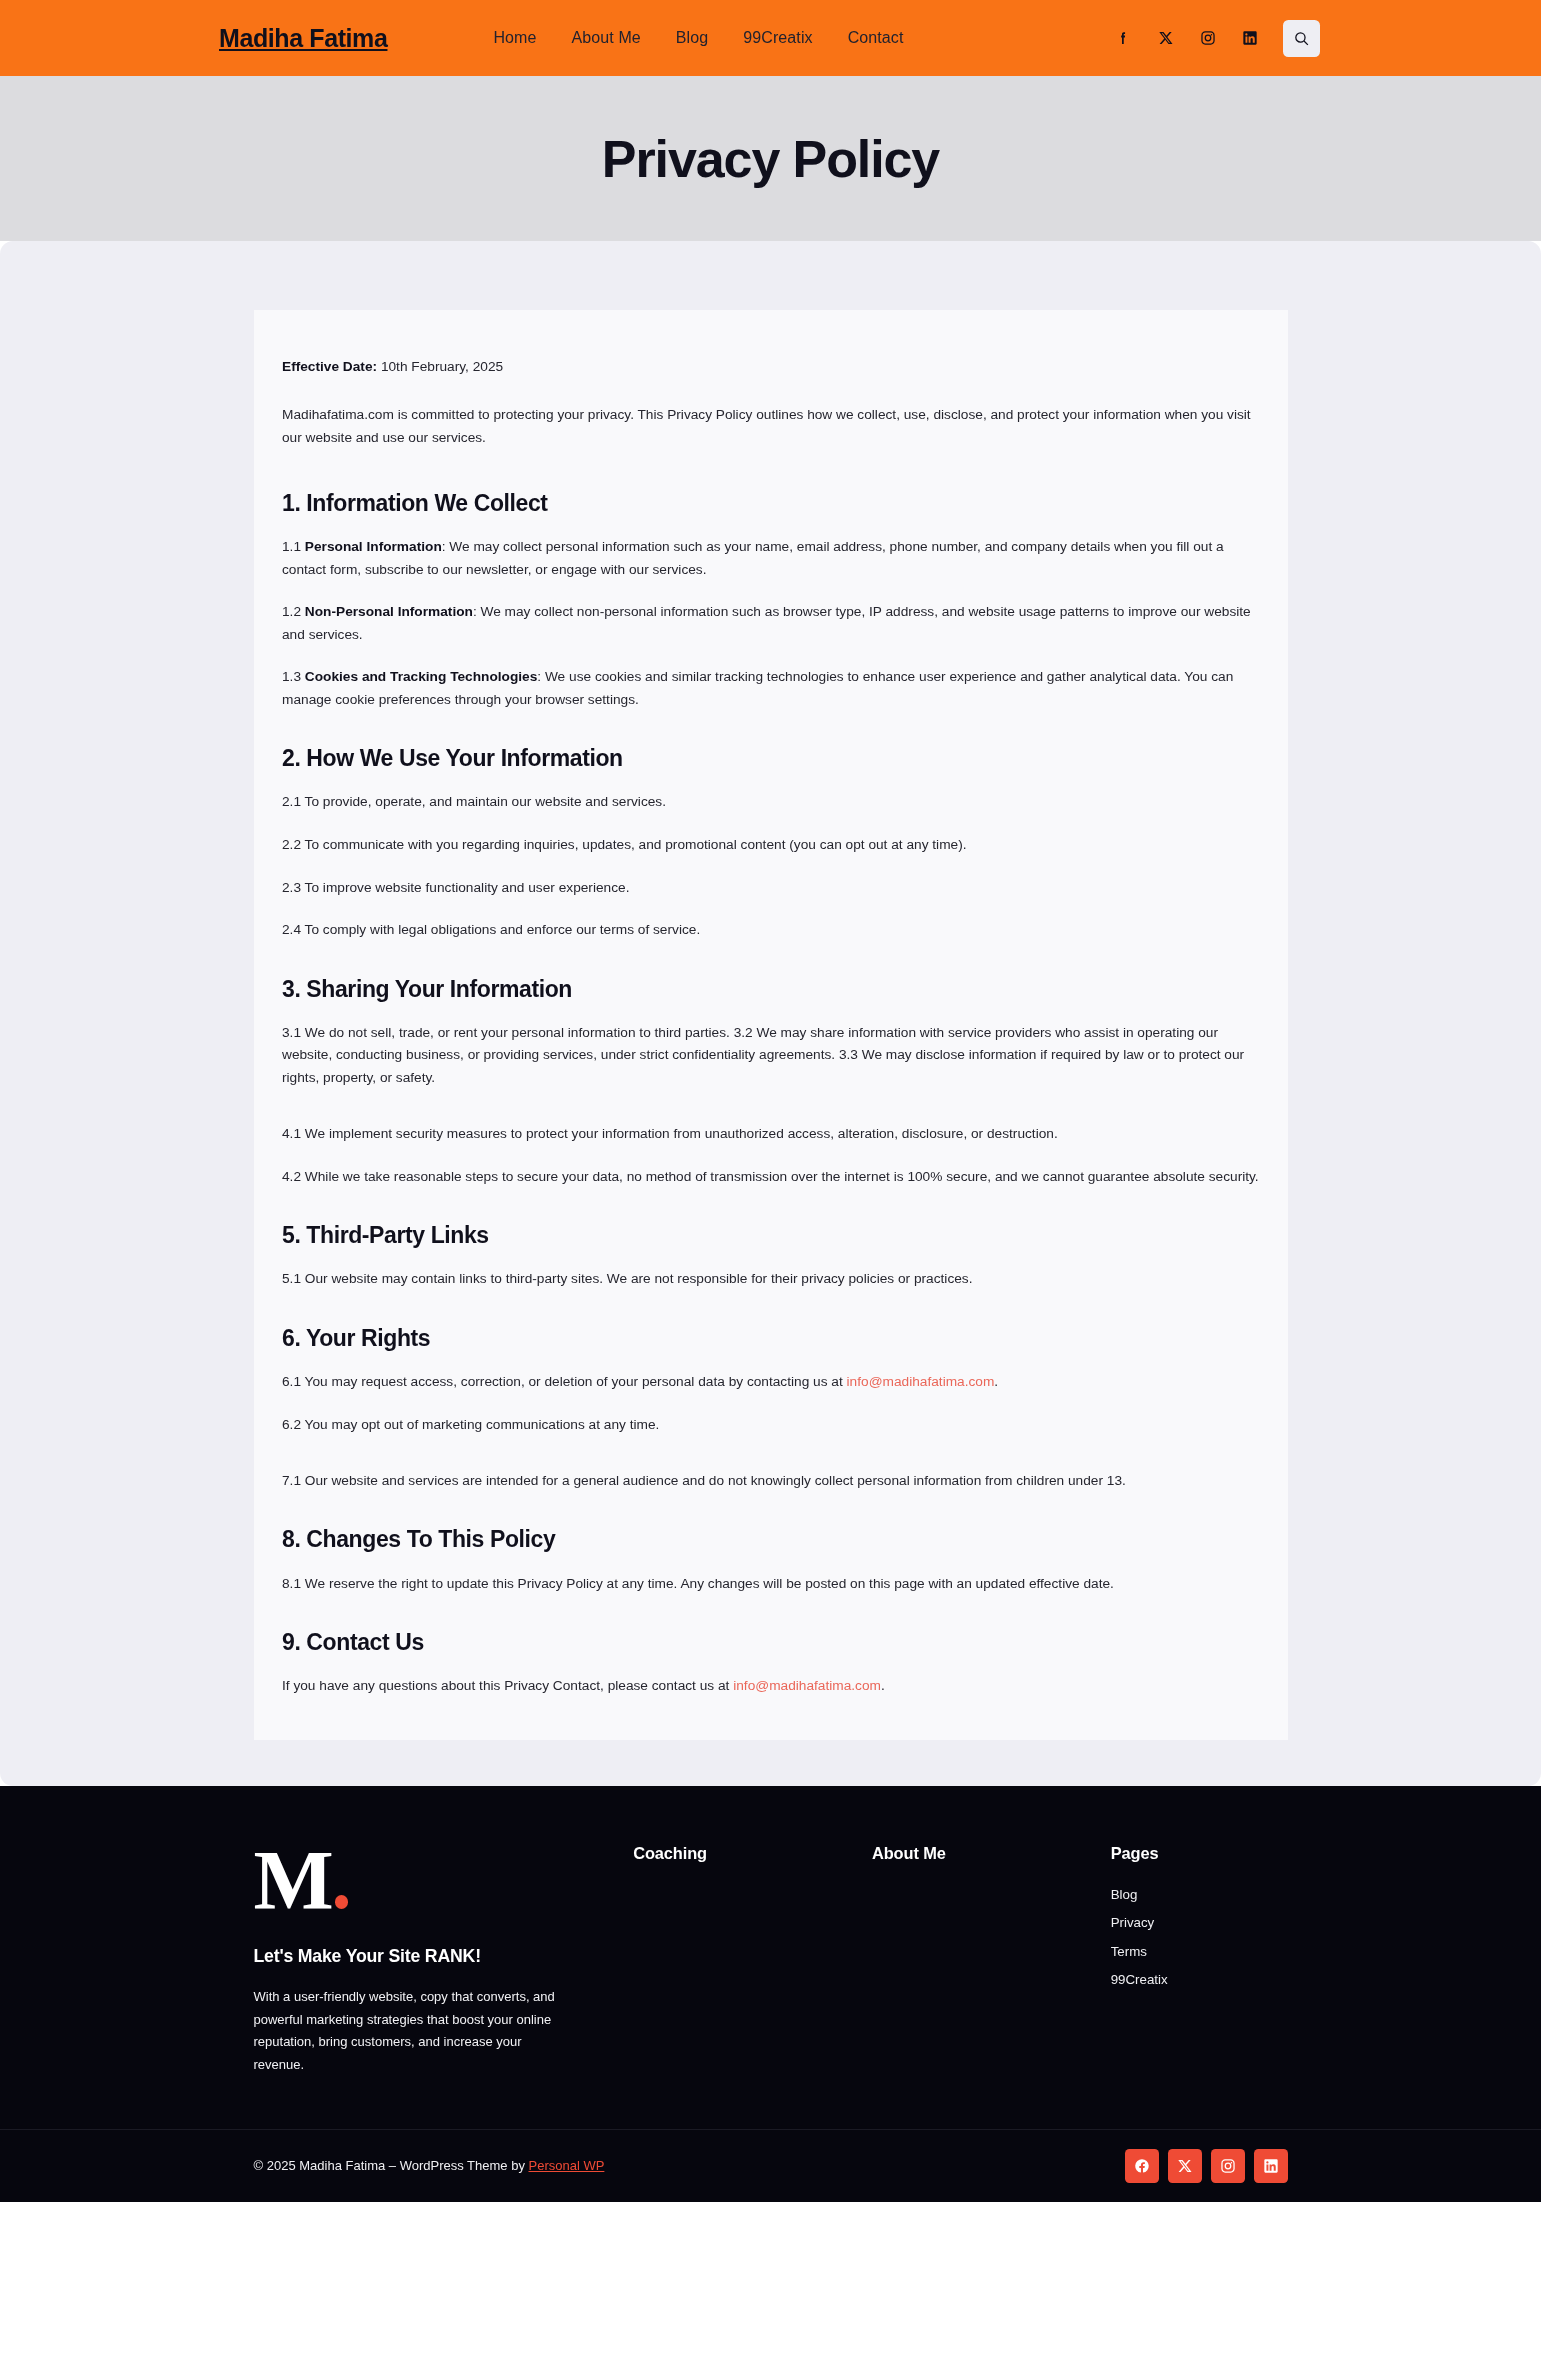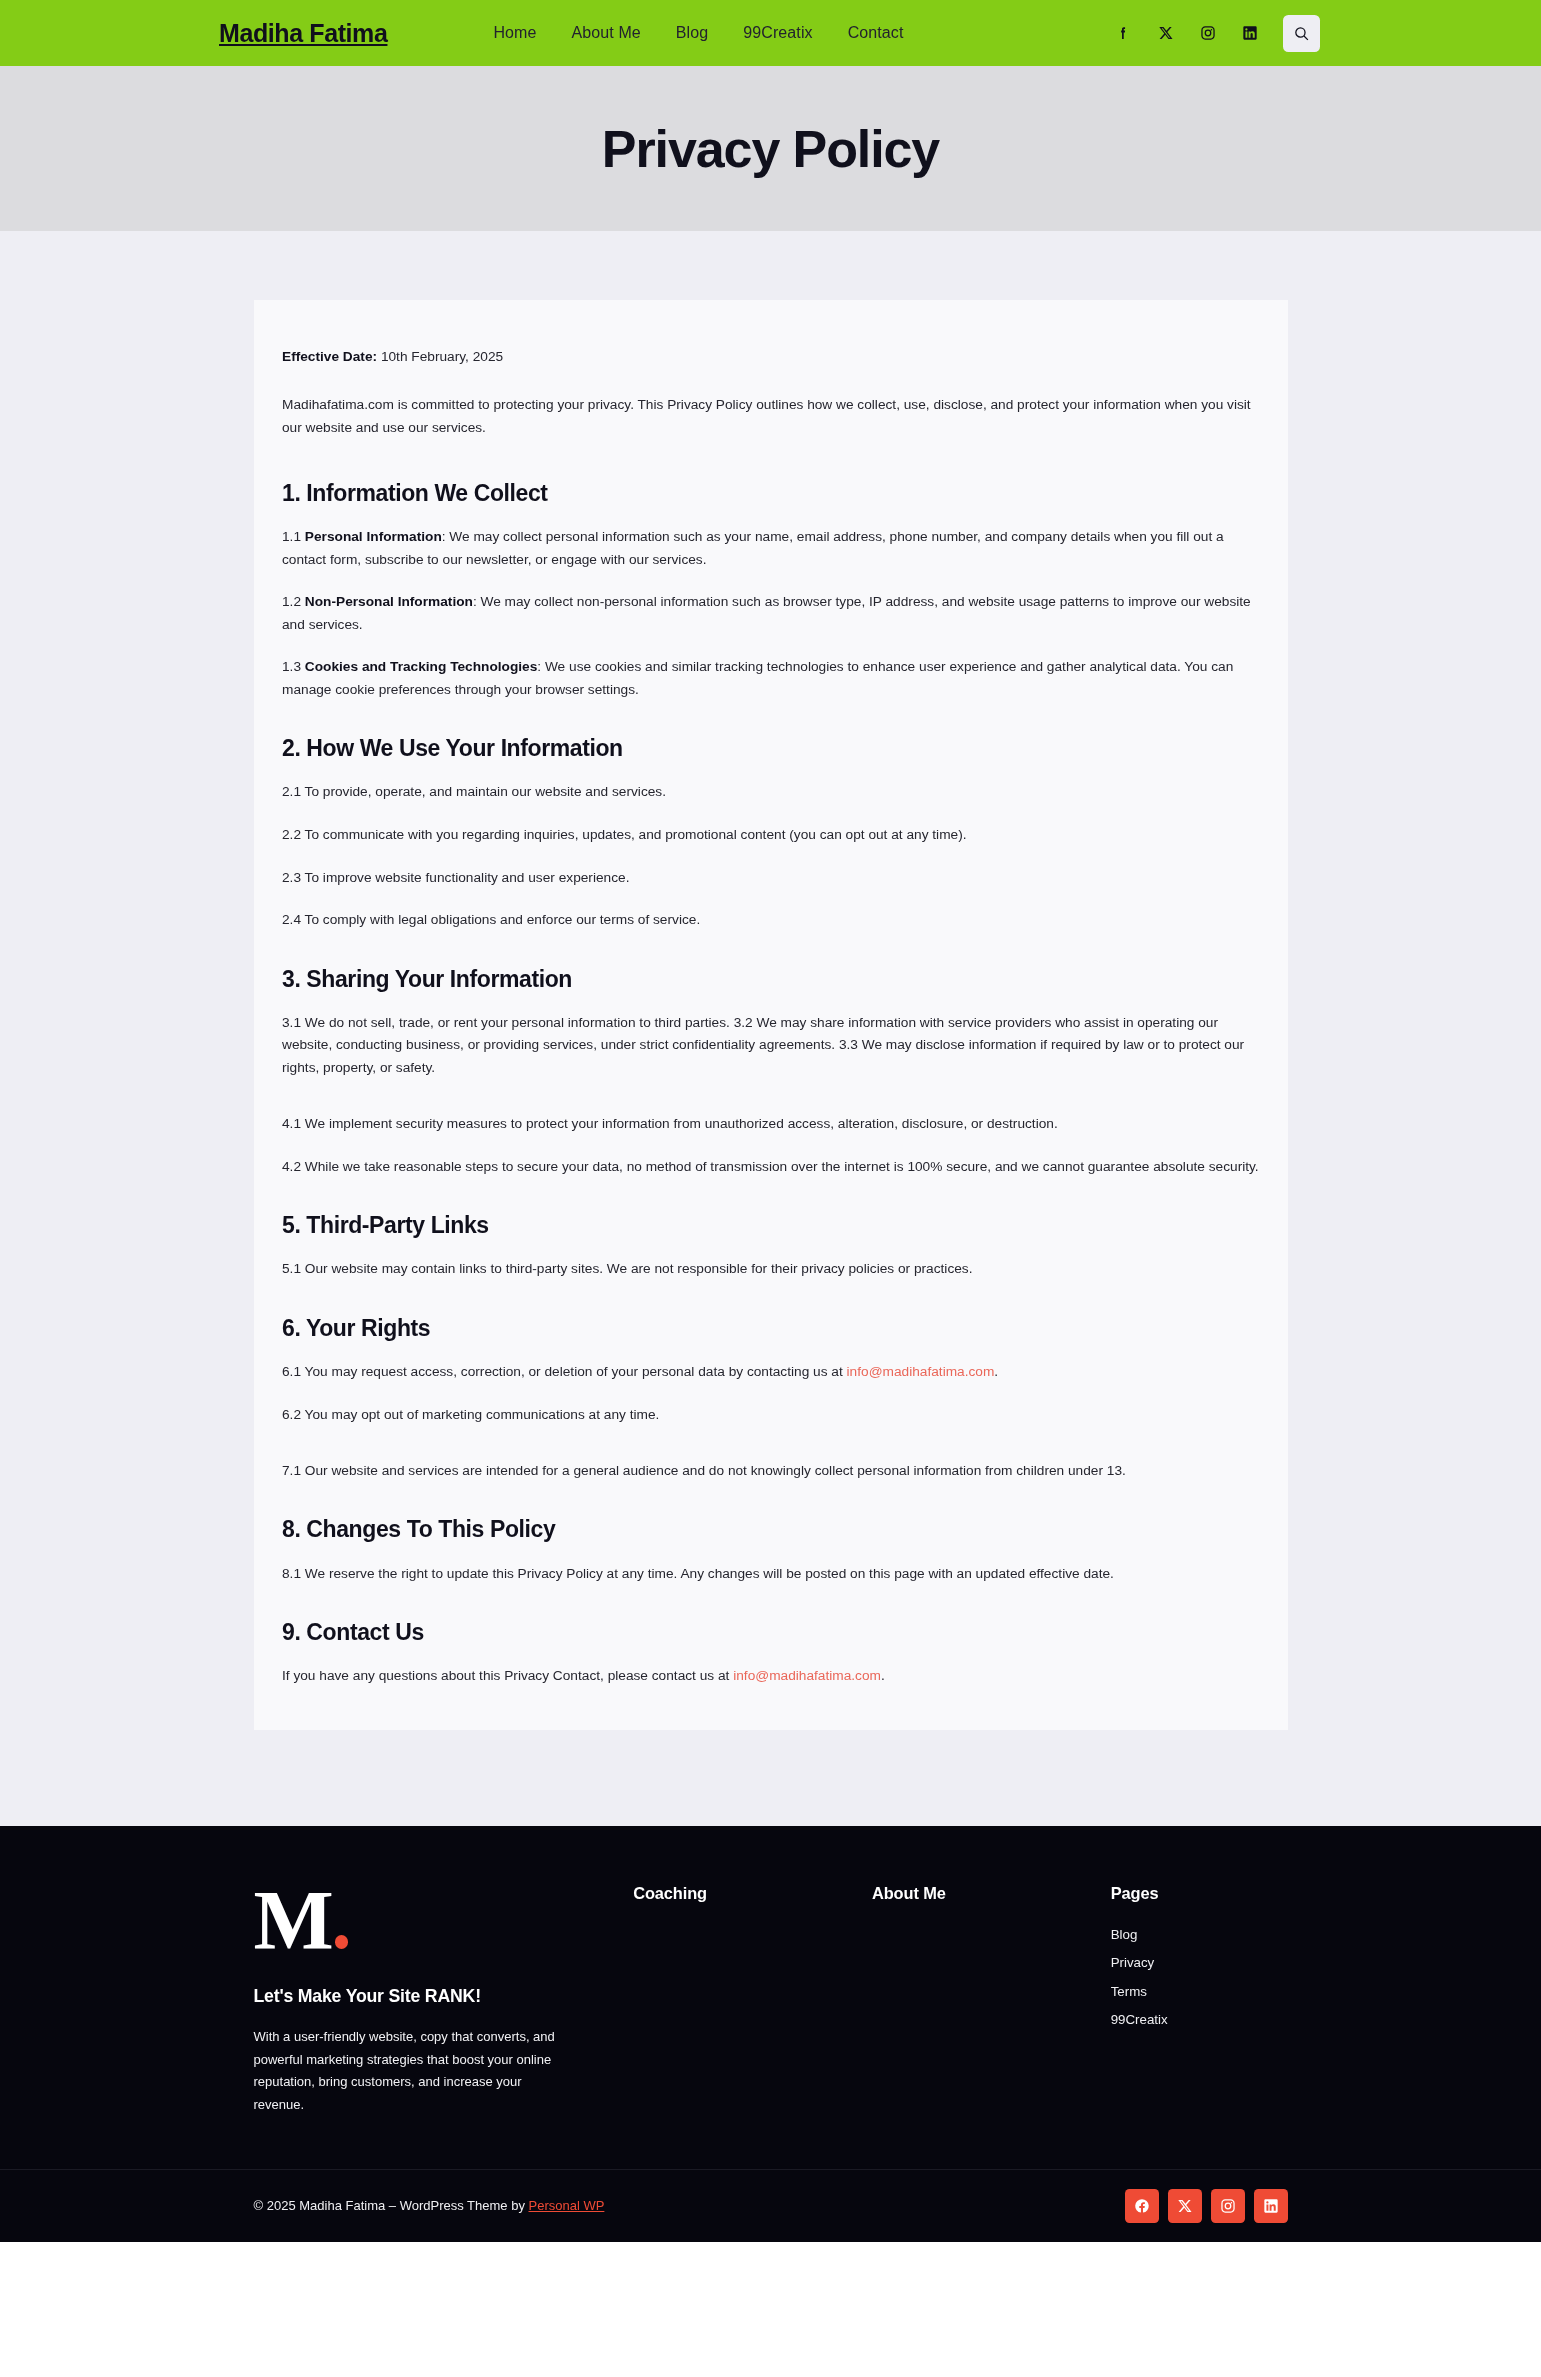--- a/index.html
+++ b/index.html
@@ -10,22 +10,22 @@
   }
 
   body {
     font-family: "Liberation Sans", sans-serif;
     color: #10101c;
     -webkit-font-smoothing: antialiased;
   }
 
   
   .site-header {
-    height: 66px;
-    background: #84cc16;
+    height: 76px;
+    background: #f97316;
     display: flex;
     align-items: center;
     padding: 0 16px 0 0;
     position: relative;
   }
   .header-inner {
     width: 1317px;
     margin: 0 auto;
     display: flex;
     align-items: center;
@@ -88,21 +88,22 @@
   .hero h1 {
     font-size: 52px;
     font-weight: 800;
     letter-spacing: -1.1px;
     color: #10101c;
   }
 
   
   .page-body {
     background: #eeeef4;
-    padding: 69px 0 96px 0;
+    padding: 69px 0 46px 0;
+    border-radius: 13px;
   }
   .content-card {
     width: 1034px;
     margin: 0 auto;
     background: #f9f9fb;
     padding: 46px 28px 42px 28px;
   }
   .content-inner { width: 977px; margin: 0 auto; }
 
   .eff-date {

